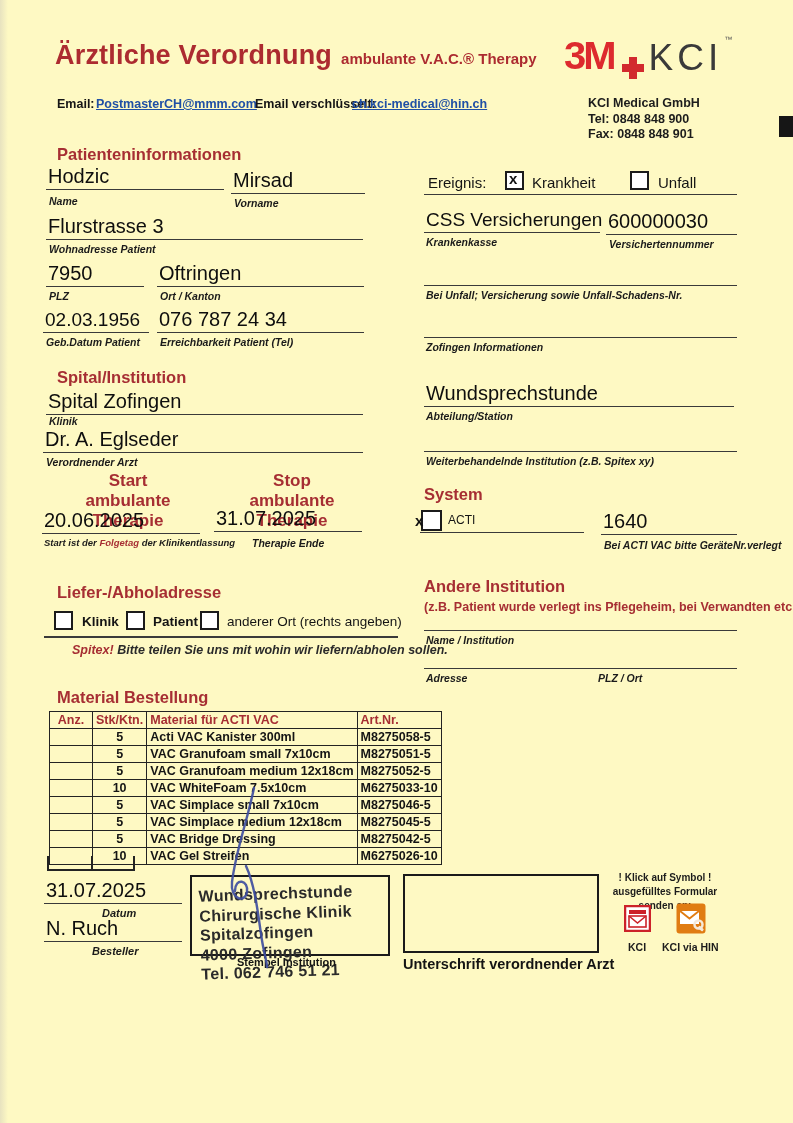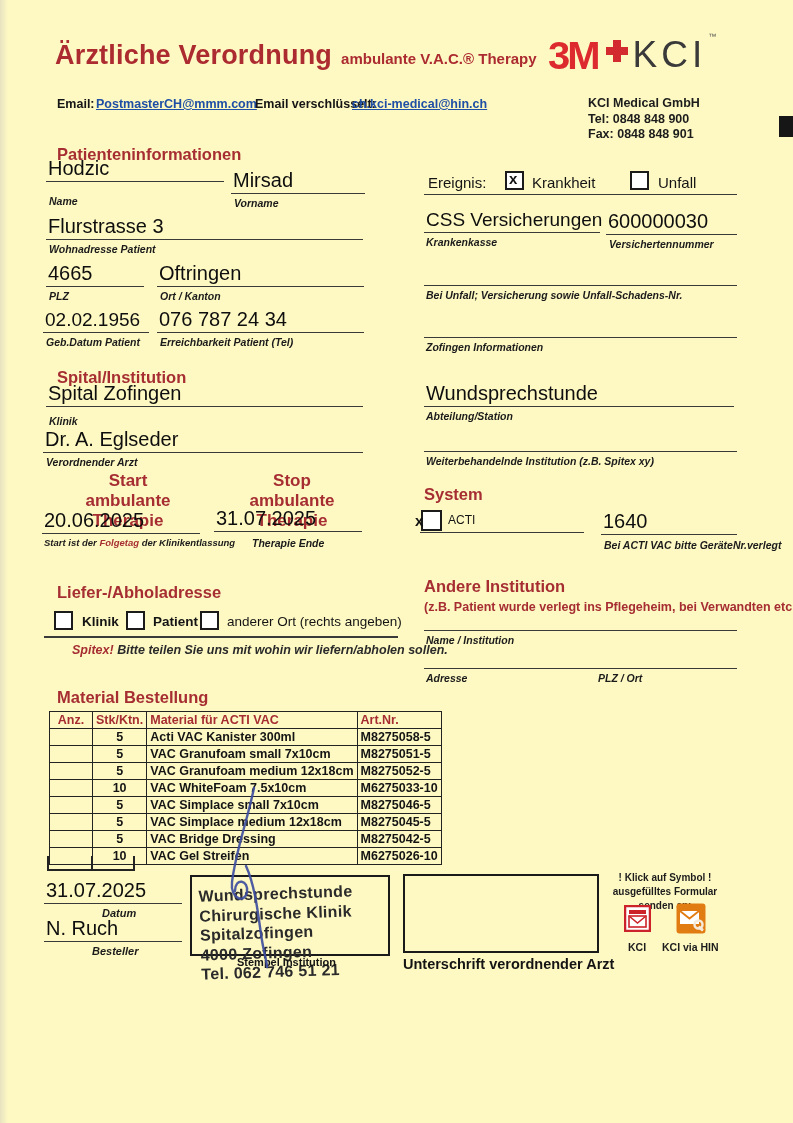--- a/index.html
+++ b/index.html
@@ -8,21 +8,21 @@
   .abs{position:absolute;}
   .scan-edge{position:absolute;left:0;top:0;width:8px;height:100%;
              background:linear-gradient(90deg,rgba(190,185,185,.35),rgba(255,255,255,0));}
   .artifact{position:absolute;background:#161616;}
   
   .h{position:absolute;color:#A62E33;font-weight:bold;font-size:16.5px;white-space:nowrap;}
   .title{position:absolute;left:55px;top:40px;display:flex;align-items:baseline;gap:9px;white-space:nowrap;}
   .title .t1{color:#AC2B30;font-weight:bold;font-size:27px;letter-spacing:.2px;}
   .title .t2{color:#AC2B30;font-weight:600;font-size:15px;}
   
-  .logo{position:absolute;left:548px;top:34px;display:flex;align-items:flex-start;}
+  .logo{position:absolute;left:564px;top:34px;display:flex;align-items:flex-end;}
   .logo .mmm{color:#DD2A2E;font-weight:bold;font-size:40px;letter-spacing:-3px;transform:scaleY(.96);}
   .pluswrap{position:relative;width:22px;height:22px;margin:6px 5px 0 8px;}
   .pluswrap i{position:absolute;background:#D22A2E;}
   .pluswrap .pv{left:7px;top:0;width:8px;height:22px;}
   .pluswrap .ph{left:0;top:7px;width:22px;height:8px;}
   .logo .kci{color:#3A3A3A;font-size:37px;letter-spacing:4px;font-weight:500;position:relative;}
   .logo .tm{position:absolute;top:-2px;right:-10px;font-size:8px;color:#555;letter-spacing:0;}
   .company{position:absolute;left:588px;top:96px;width:155px;
            font-size:12.5px;font-weight:600;line-height:15.5px;color:#1c1c1c;}
   
@@ -84,47 +84,47 @@
     <div>Fax: 0848 848 901</div>
   </div>
 
   <span class="elabel" style="left:57px;top:97px;">Email:</span>
   <span class="elink" style="left:96px;top:97px;">PostmasterCH@mmm.com</span>
   <span class="elabel" style="left:255px;top:97px;">Email verschlüsselt:</span>
   <span class="elink" style="left:352px;top:97px;">ch.kci-medical@hin.ch</span>
 
   <div class="h" style="left:57px;top:145px;">Patienteninformationen</div>
 
-  <div class="fld" style="left:46px;top:153px;width:178px;height:28px;">
+  <div class="fld" style="left:46px;top:161px;width:178px;height:28px;">
     <span class="v">Hodzic</span>
     </div>
   <span class="flabel" style="left:49px;top:195px;">Name</span>
 
   <div class="fld" style="left:231px;top:166px;width:134px;height:27px;">
     <span class="v">Mirsad</span>
     </div>
   <span class="flabel" style="left:234px;top:197px;">Vorname</span>
 
   <div class="fld" style="left:46px;top:213px;width:317px;height:26px;">
     <span class="v">Flurstrasse 3</span>
     </div>
   <span class="flabel" style="left:49px;top:243px;">Wohnadresse Patient</span>
 
   <div class="fld" style="left:46px;top:261px;width:98px;height:25px;">
-    <span class="v">4665</span>
+    <span class="v">7950</span>
     </div>
   <span class="flabel" style="left:49px;top:290px;">PLZ</span>
 
   <div class="fld" style="left:157px;top:261px;width:207px;height:25px;">
     <span class="v">Oftringen</span>
     </div>
   <span class="flabel" style="left:160px;top:290px;">Ort / Kanton</span>
 
   <div class="fld" style="left:43px;top:307px;width:106px;height:25px;">
-    <span class="v sm">02.02.1956</span>
+    <span class="v sm">02.03.1956</span>
     </div>
   <span class="flabel" style="left:46px;top:336px;">Geb.Datum Patient</span>
 
   <div class="fld" style="left:157px;top:307px;width:207px;height:25px;">
     <span class="v">076 787 24 34</span>
     </div>
   <span class="flabel" style="left:160px;top:336px;">Erreichbarkeit Patient (Tel)</span>
 
   <span class="ptext" style="left:428px;top:174px;">Ereignis:</span>
   <span class="cb" style="left:505px;top:171px;">
@@ -146,21 +146,21 @@
   <span class="flabel" style="left:609px;top:238px;">Versichertennummer</span>
 
   <div class="fld" style="left:424px;top:265px;width:313px;height:20px;"></div>
   <span class="flabel" style="left:426px;top:289px;">Bei Unfall; Versicherung sowie Unfall-Schadens-Nr.</span>
 
   <div class="fld" style="left:424px;top:317px;width:313px;height:20px;"></div>
   <span class="flabel" style="left:426px;top:341px;">Zofingen Informationen</span>
 
   <div class="h" style="left:57px;top:368px;">Spital/Institution</div>
 
-  <div class="fld" style="left:46px;top:380px;width:317px;height:26px;">
+  <div class="fld" style="left:46px;top:388px;width:317px;height:26px;">
     <span class="v">Spital Zofingen</span>
     </div>
   <span class="flabel" style="left:49px;top:415px;">Klinik</span>
 
   <div class="fld" style="left:43px;top:425px;width:320px;height:27px;">
     <span class="v">Dr. A. Eglseder</span>
     </div>
   <span class="flabel" style="left:46px;top:456px;">Verordnender Arzt</span>
 
   <div class="ssh" style="left:48px;top:471px;width:160px;">

